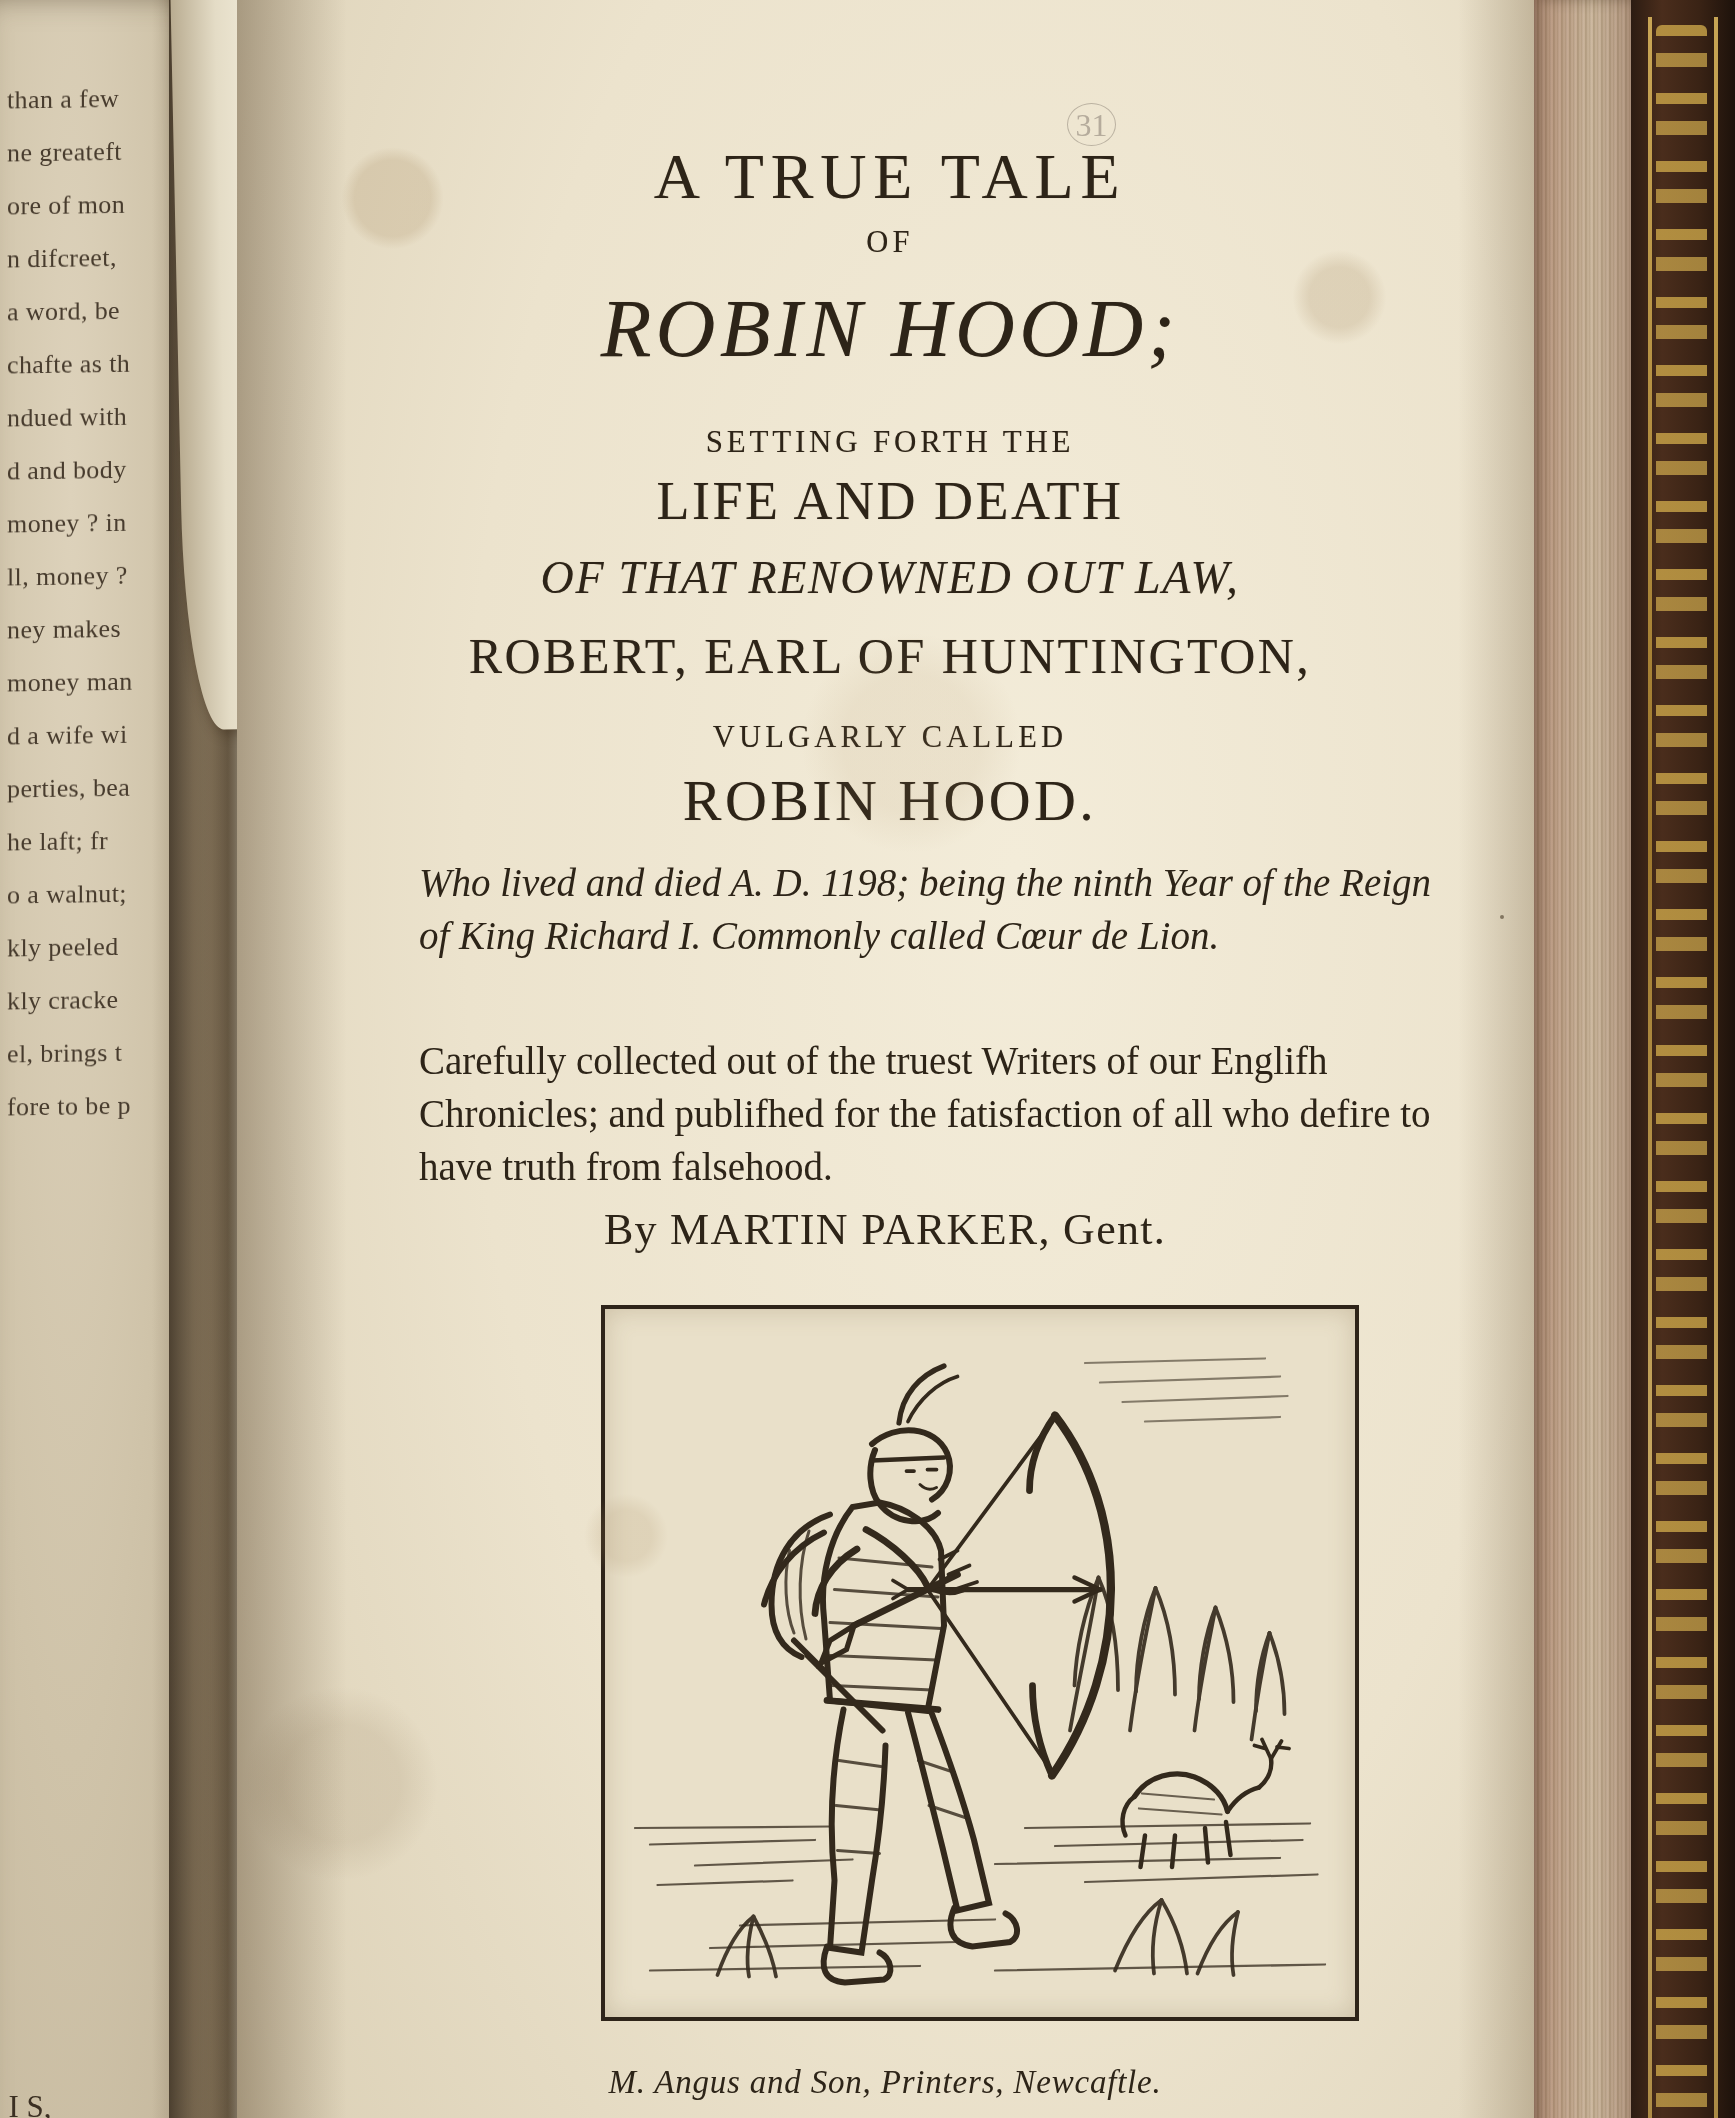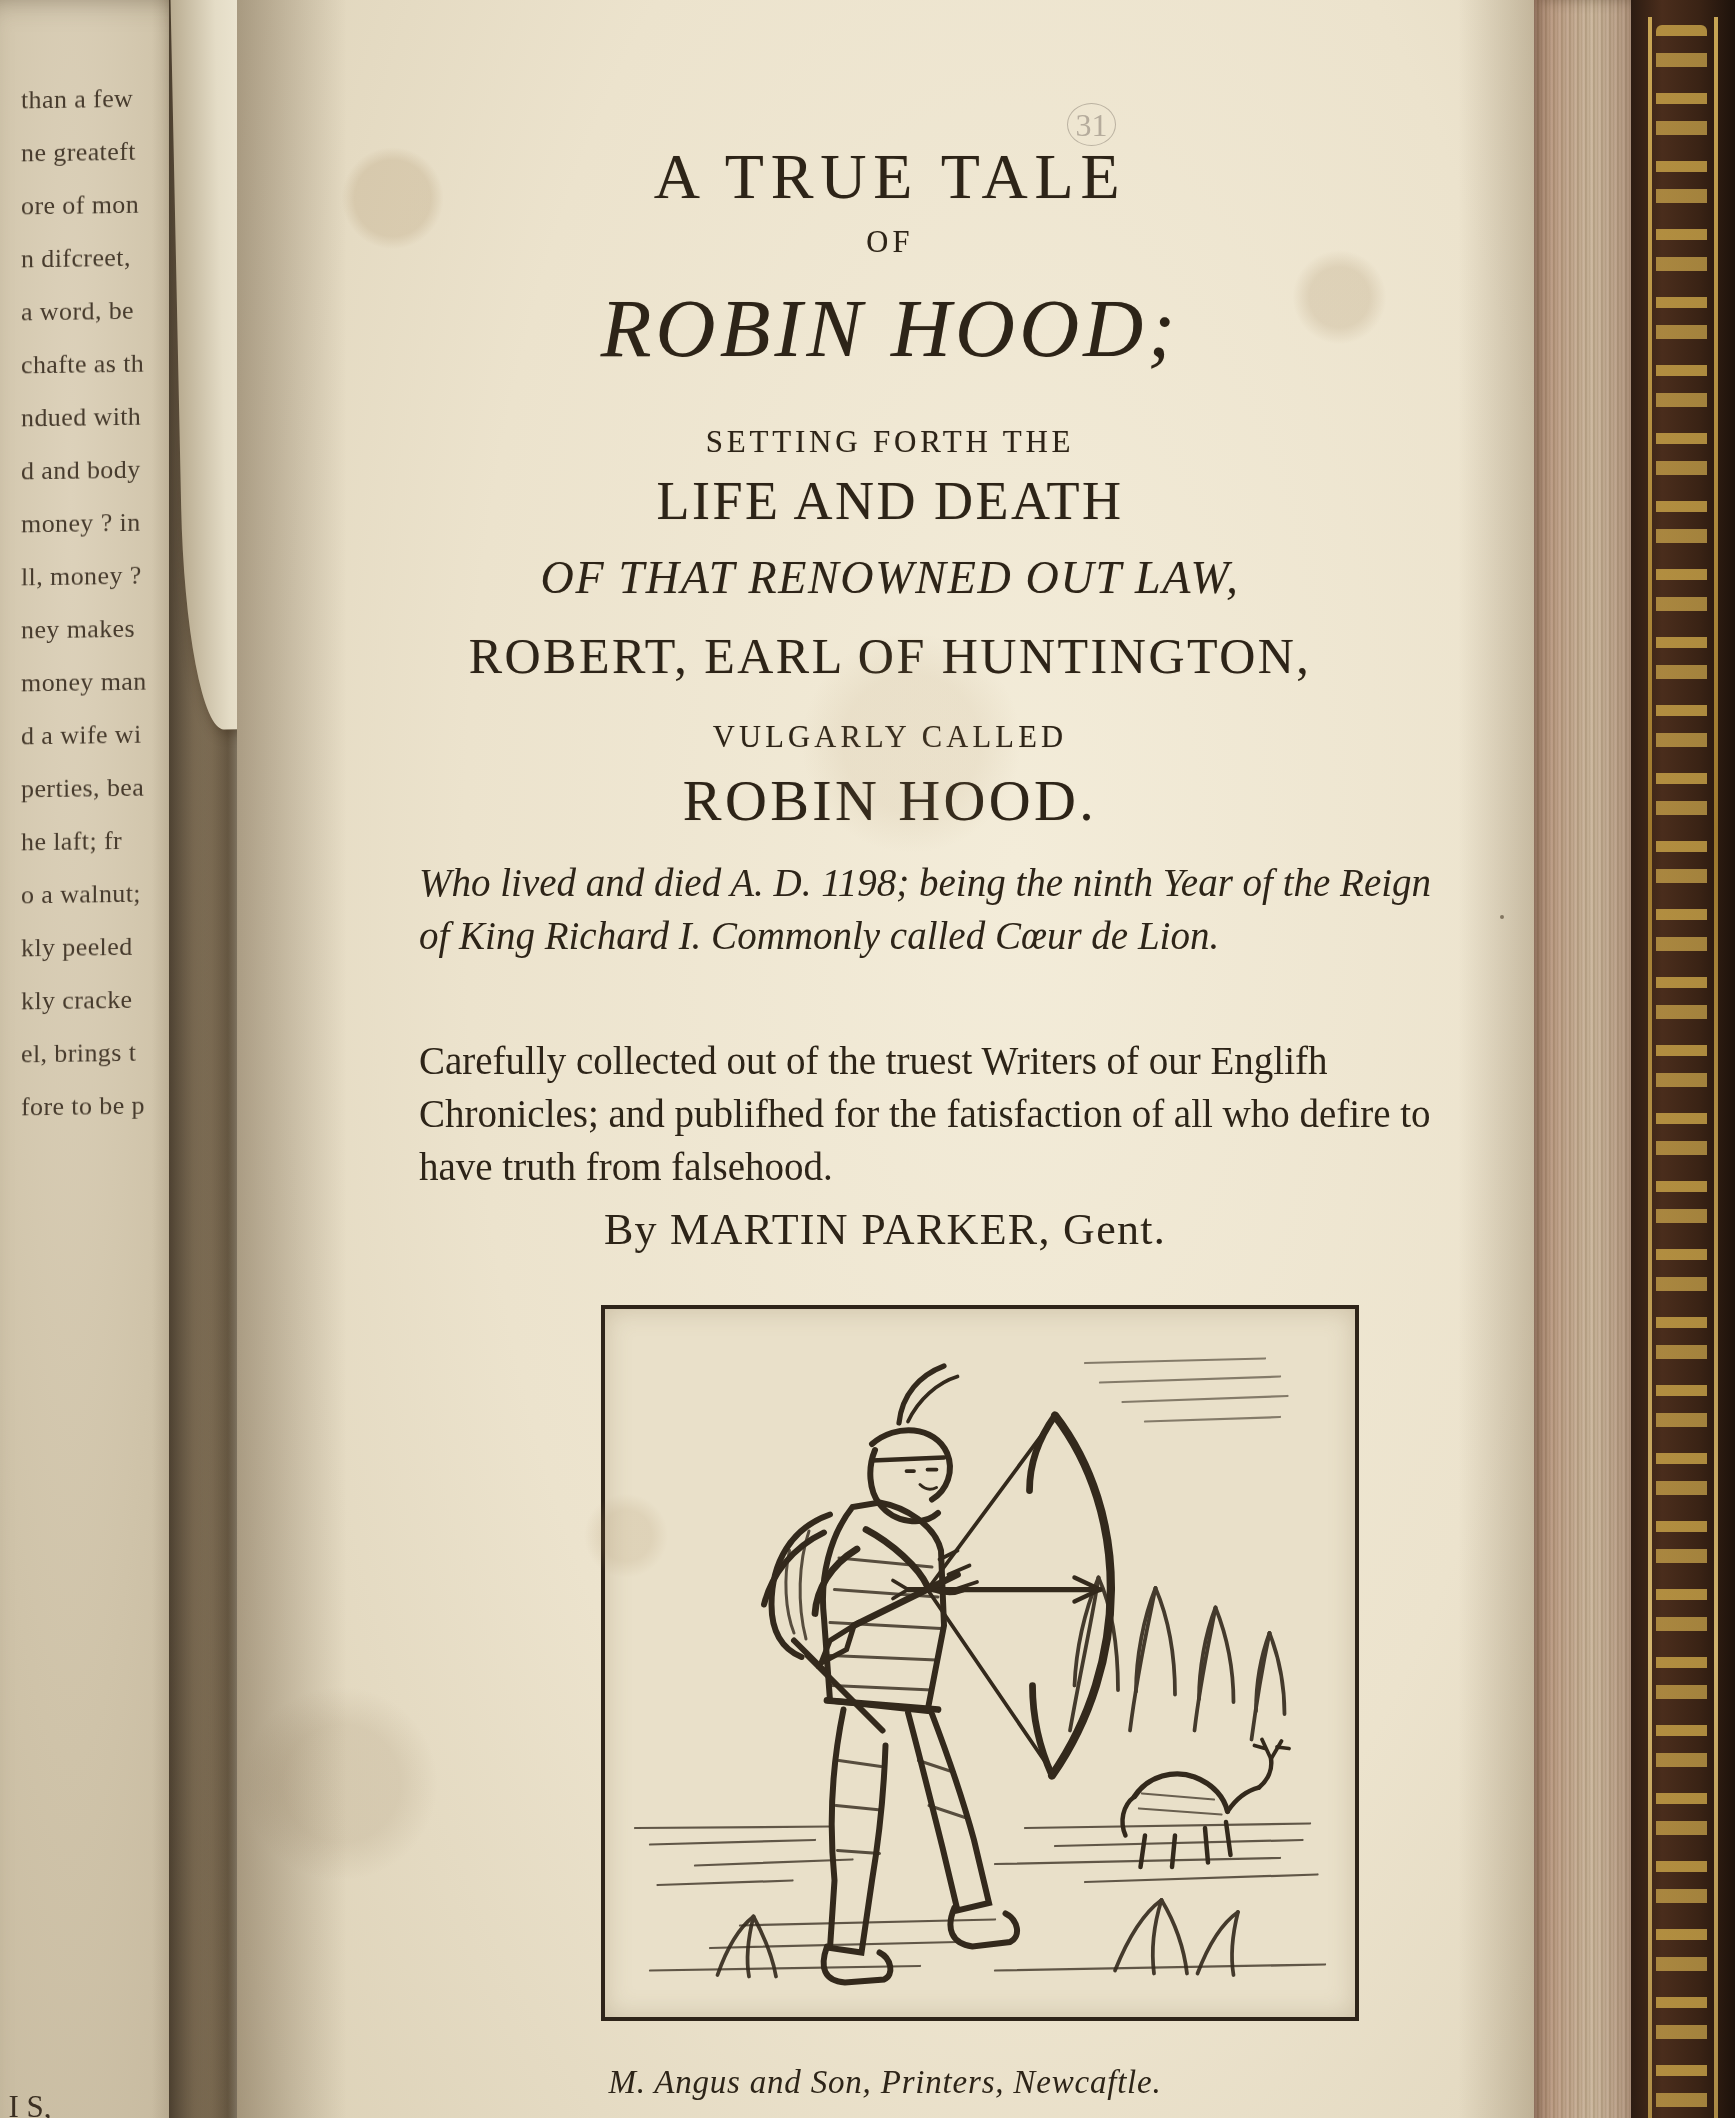--- a/index.html
+++ b/index.html
@@ -43,21 +43,21 @@
     position: absolute;
     right: 0; top: 0;
     width: 85px; height: 100%;
     background: linear-gradient(to right, rgba(90,70,45,0) 0%, rgba(70,52,30,0.45) 70%, rgba(45,33,18,0.7) 100%);
   }
   .verso-text {
     position: absolute;
     left: 0;
     top: 72px;
     width: 220px;
-    padding-left: 21px;
+    padding-left: 7px;
     box-sizing: border-box;
     font-family: "Liberation Serif", serif;
     font-size: 26px;
     line-height: 53px;
     color: #3b2f22;
     letter-spacing: 0.4px;
     white-space: nowrap;
     opacity: 0.92;
   }
   .verso-text div {

